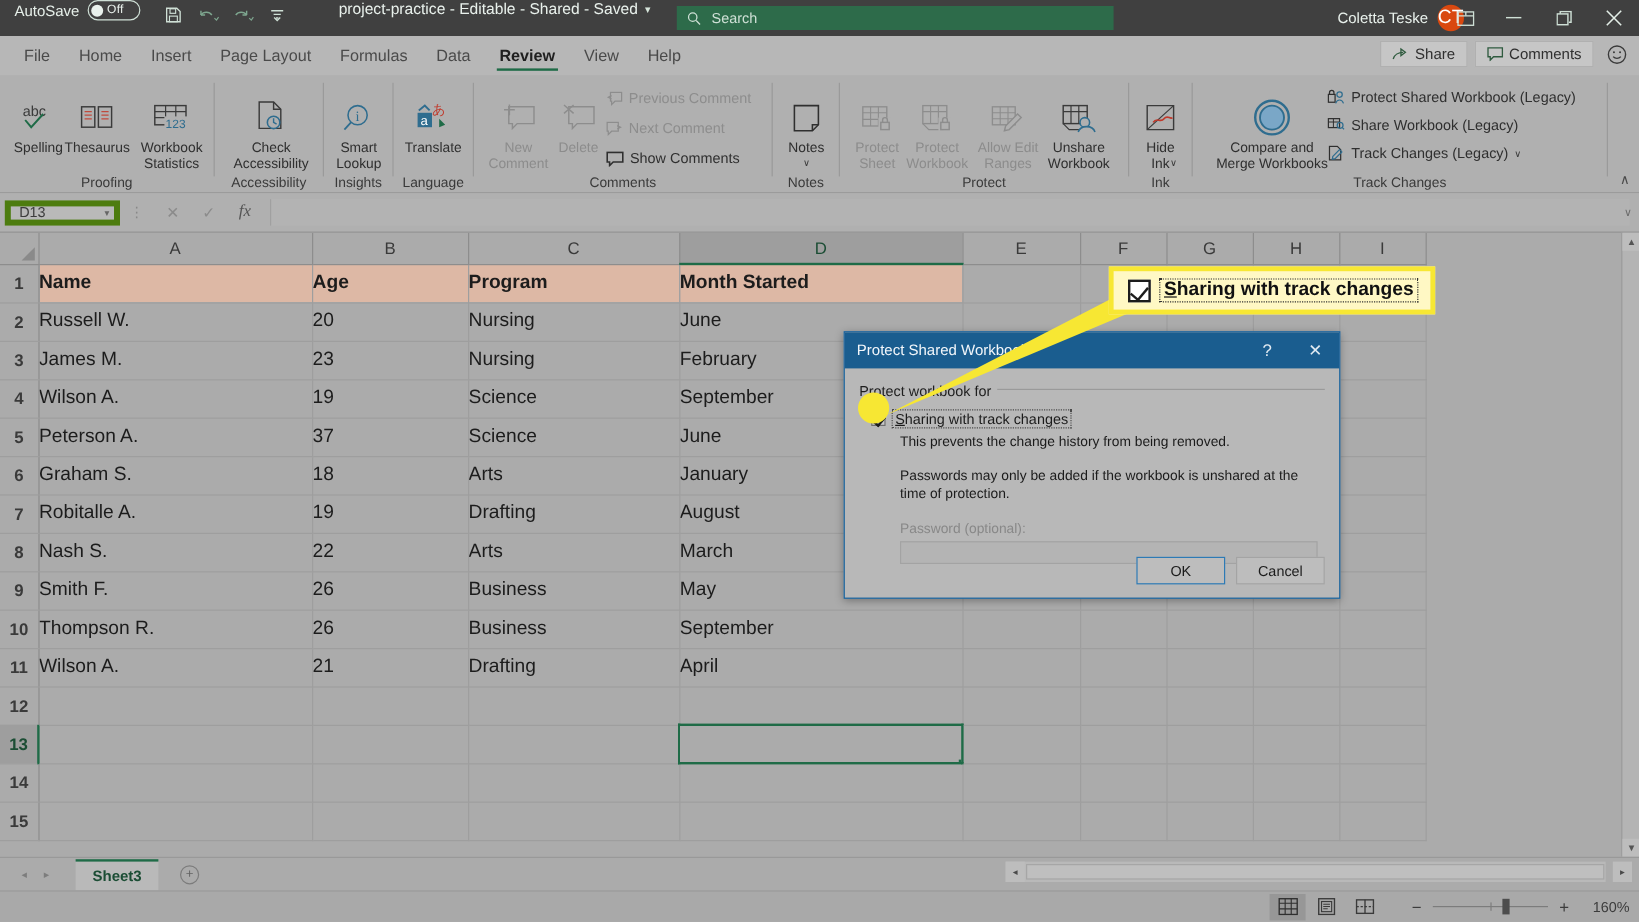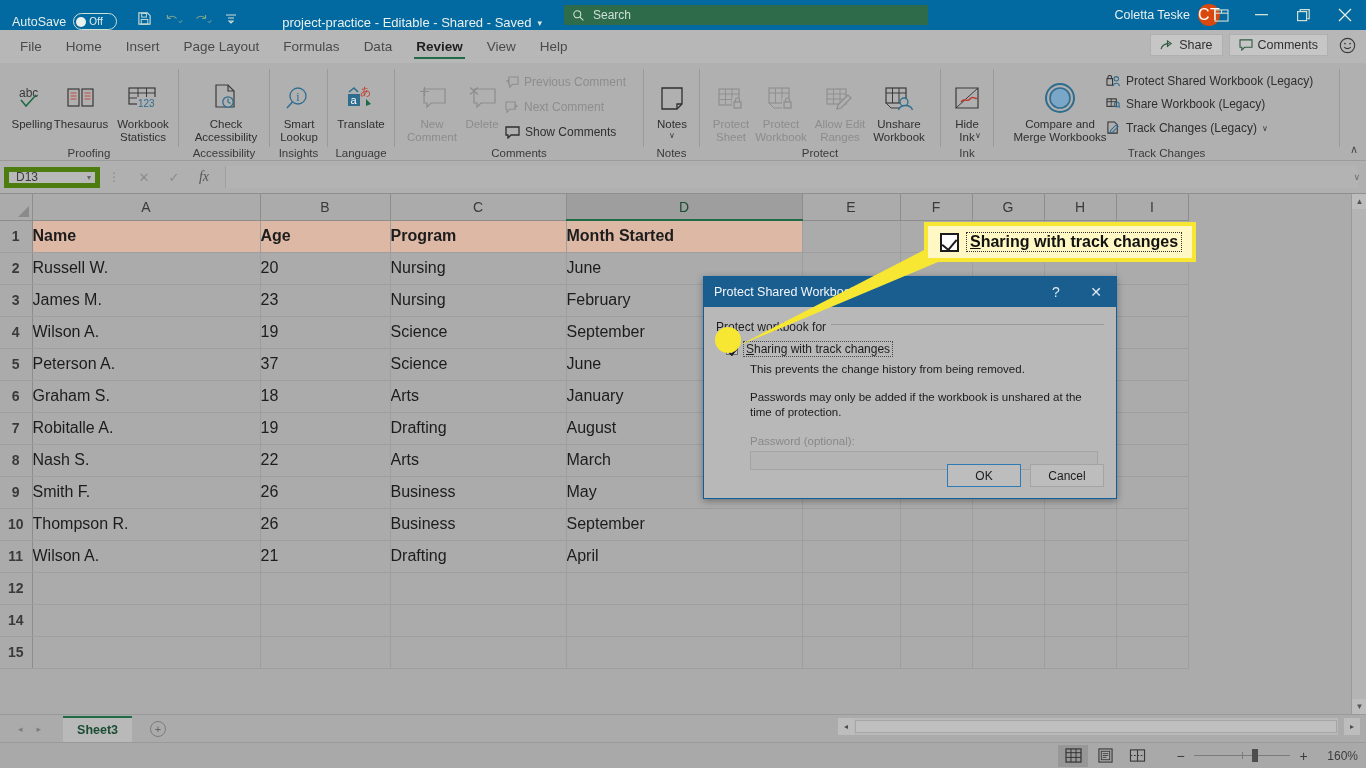--- a/index.html
+++ b/index.html
@@ -7,21 +7,21 @@
     width: 1366px; height: 768px;
     overflow: hidden;
     font-family: "Liberation Sans", sans-serif;
     background: #ababab;
   }
   #app { position: relative; width: 1366px; height: 768px; }
 
   
   .titlebar {
     position: absolute; left: 0; top: 0; width: 1366px; height: 30px;
-    background: #0369a1; display: flex; align-items: flex-end;
+    background: #404040; display: flex; align-items: flex-start;
   }
   .autosave-wrap { display: flex; align-items: center; margin-left: 12px; gap: 7px; }
   .autosave-label { color: #e6efe9; font-size: 12.5px; }
   .autosave-toggle {
     width: 44px; height: 17px; border-radius: 9px; border: 1.4px solid #cfe0d6;
     display: flex; align-items: center; padding: 0 2px; gap: 3px;
   }
   .autosave-knob { width: 10px; height: 10px; border-radius: 50%; background: #e9f1ec; }
   .autosave-state { color: #eaf2ed; font-size: 10px; letter-spacing: .2px; }
   .qat { display: flex; align-items: center; gap: 3px; margin-left: 14px; }
@@ -864,20 +864,32 @@
             <td class="cell"></td>
             <td class="cell"></td>
             <td class="cell"></td>
             <td class="cell"></td>
             <td class="cell"></td>
             <td class="cell"></td>
             <td class="cell"></td>
             <td class="cell"></td>
           </tr>
           <tr>
+            <th class="rowhead sel">13</th>
+            <td class="cell"></td>
+            <td class="cell"></td>
+            <td class="cell"></td>
+            <td class="cell active"></td>
+            <td class="cell"></td>
+            <td class="cell"></td>
+            <td class="cell"></td>
+            <td class="cell"></td>
+            <td class="cell"></td>
+          </tr>
+          <tr>
             <th class="rowhead">14</th>
             <td class="cell"></td>
             <td class="cell"></td>
             <td class="cell"></td>
             <td class="cell"></td>
             <td class="cell"></td>
             <td class="cell"></td>
             <td class="cell"></td>
             <td class="cell"></td>
             <td class="cell"></td>

